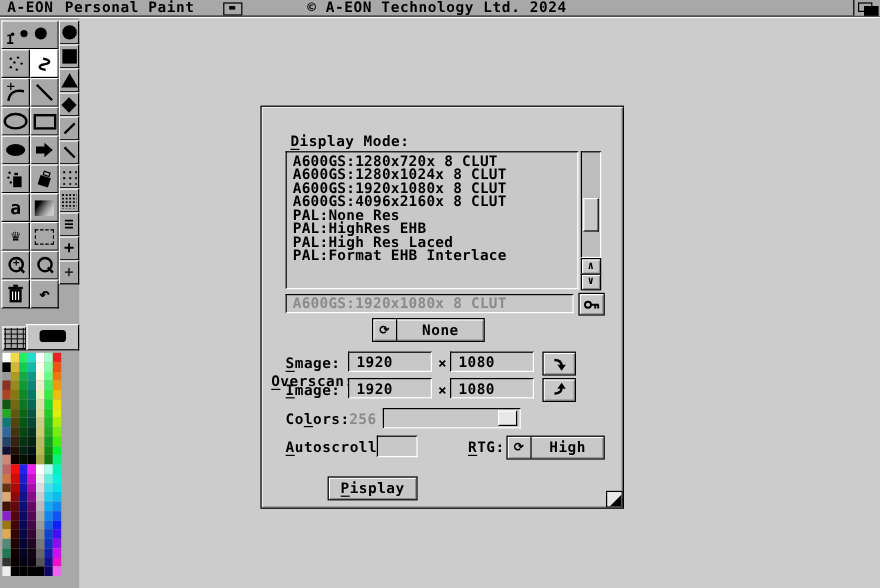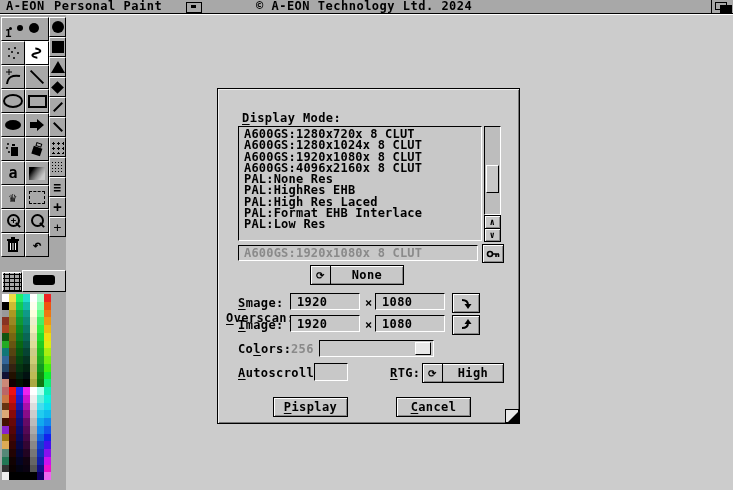--- a/index.html
+++ b/index.html
@@ -431,21 +431,20 @@
 
     <div class="abs sunken" id="listbox">
         <div class="mode-row">A600GS:1280x720x 8 CLUT</div>
         <div class="mode-row">A600GS:1280x1024x 8 CLUT</div>
         <div class="mode-row">A600GS:1920x1080x 8 CLUT</div>
         <div class="mode-row">A600GS:4096x2160x 8 CLUT</div>
         <div class="mode-row">PAL:None Res</div>
         <div class="mode-row">PAL:HighRes EHB</div>
         <div class="mode-row">PAL:High Res Laced</div>
         <div class="mode-row">PAL:Format EHB Interlace</div>
-        <div class="mode-row">PAL:Low Res</div>
       </div>
 
     <div class="abs" id="sbar">
       <div class="track"></div>
       <div class="thumb"></div>
       <div class="sbtn btn" style="top:89px;height:12px;">
           <span>∧</span>
         </div>
       <div class="sbtn btn" style="top:102px;height:12px;">
           <span>∨</span>
@@ -499,21 +498,18 @@
 
     <span class="lbl" style="left:172px;top:278px;"><span></span><u>R</u><span>TG:</span></span>
     <div class="cycle btn" style="left:204px;top:274px;width:80px;">
       <span class="cyc-ic">⟳</span>
       <span class="cyc-lb">High</span>
     </div>
 
     <div class="btn" style="left:55px;top:308px;width:73px;height:18px;">
         <span><span></span><u>P</u><span>isplay</span></span>
       </div>
-    <div class="btn" style="left:178px;top:308px;width:73px;height:18px;">
-        <span><span></span><u>C</u><span>ancel</span></span>
-      </div>
 
     <div class="abs" id="resize">
         <i></i>
       </div>
   </div>
 </div>
 
 </body></html>

